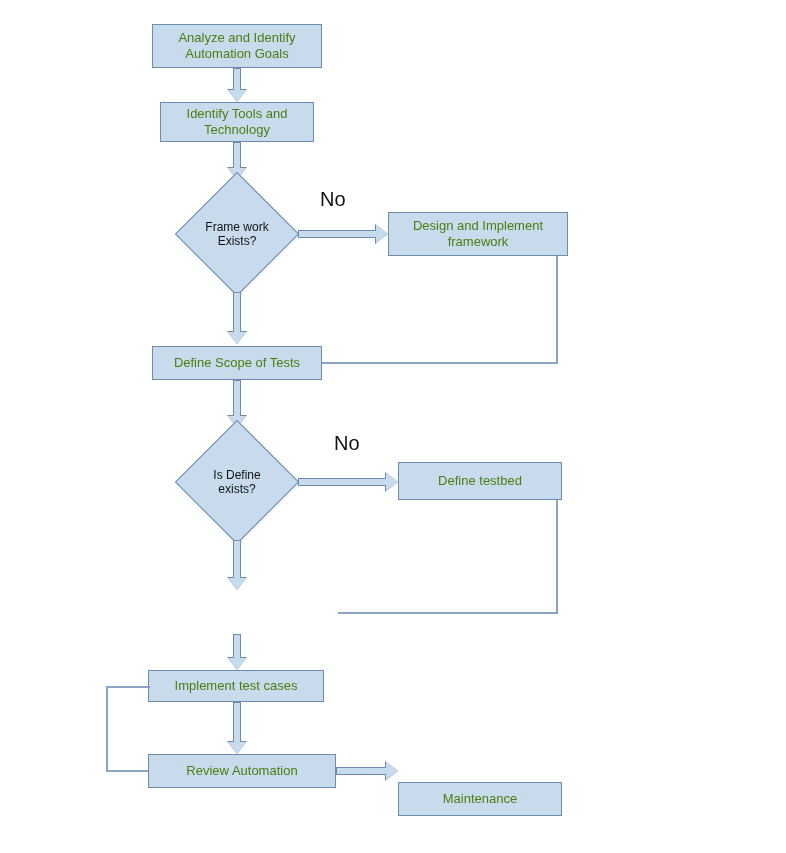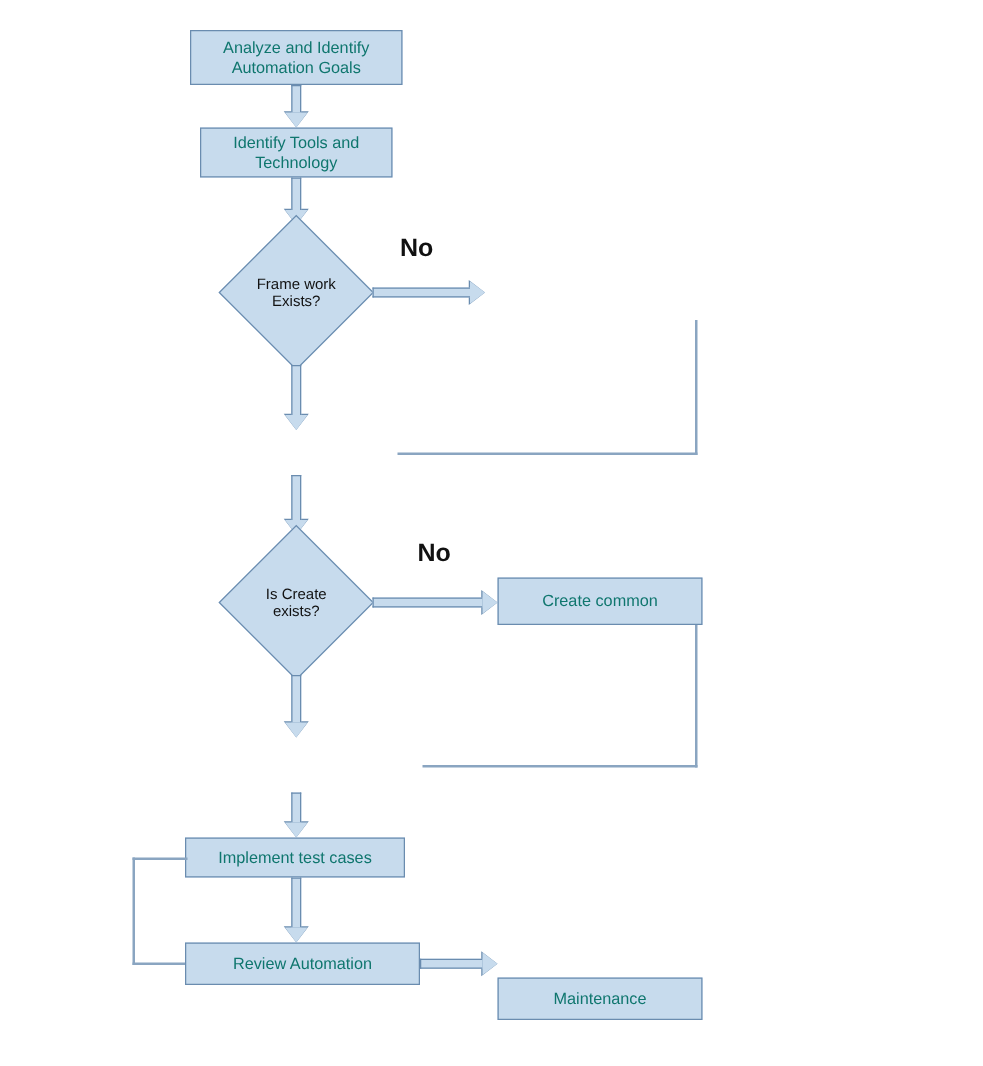--- a/index.html
+++ b/index.html
@@ -17,21 +17,21 @@
   }
   .box {
     position: absolute;
     background: #c7dbed;
     border: 1px solid #6a8caf;
     display: flex;
     align-items: center;
     justify-content: center;
     text-align: center;
     font-size: 13px;
-    color: #0f766e;
+    color: #4d7c0f;
     padding: 4px 2px;
     line-height: 1.2;
   }
   .diamond {
     position: absolute;
     width: 88px;
     height: 88px;
     transform: rotate(45deg);
     background: #c7dbed;
     border: 1px solid #6a8caf;
@@ -44,21 +44,20 @@
     text-align: center;
     font-size: 12px;
     color: #111;
     line-height: 1.2;
     pointer-events: none;
   }
   .label {
     position: absolute;
     font-size: 20px;
     color: #111;
-    font-weight: bold;
   }
   .connector-line {
     position: absolute;
     background: #8aa5c1;
   }
   
   .block-arrow-v {
     position: absolute;
     width: 14px;
     display: flex;
@@ -152,51 +151,57 @@
 
   <div class="label" style="left:320px; top:188px;">
     <span>No</span>
   </div>
 
   <div class="block-arrow-h" style="left:298px; top:227px;">
     <div class="shaft" style="width:78px;"></div>
     <div class="head"></div>
   </div>
 
+  <div class="box" style="left:388px; top:212px; width:180px; height:44px;">
+    <span>Design and Implement framework</span>
+  </div>
 
   <div class="block-arrow-v" style="left:230px; top:292px;">
     <div class="shaft" style="height:40px;"></div>
     <div class="head"></div>
   </div>
 
   <div class="connector-line" style="left:556px; top:256px; width:2px; height:108px;"></div>
   <div class="connector-line" style="left:318px; top:362px; width:240px; height:2px;"></div>
 
+  <div class="box" style="left:152px; top:346px; width:170px; height:34px;">
+    <span>Define Scope of Tests</span>
+  </div>
 
   <div class="block-arrow-v" style="left:230px; top:380px;">
     <div class="shaft" style="height:36px;"></div>
     <div class="head"></div>
   </div>
 
   <div class="diamond" style="left:193px; top:438px;"></div>
   <div class="diamond-label" style="left:193px; top:438px; width:88px; height:88px;">
-    <span>Is Create exists?</span>
+    <span>Is Define exists?</span>
   </div>
 
   <div class="label" style="left:334px; top:432px;">
     <span>No</span>
   </div>
 
   <div class="block-arrow-h" style="left:298px; top:475px;">
     <div class="shaft" style="width:88px;"></div>
     <div class="head"></div>
   </div>
 
   <div class="box" style="left:398px; top:462px; width:164px; height:38px;">
-    <span>Create common</span>
+    <span>Define testbed</span>
   </div>
 
   <div class="connector-line" style="left:556px; top:500px; width:2px; height:114px;"></div>
   <div class="connector-line" style="left:338px; top:612px; width:220px; height:2px;"></div>
 
   <div class="block-arrow-v" style="left:230px; top:540px;">
     <div class="shaft" style="height:38px;"></div>
     <div class="head"></div>
   </div>
 

